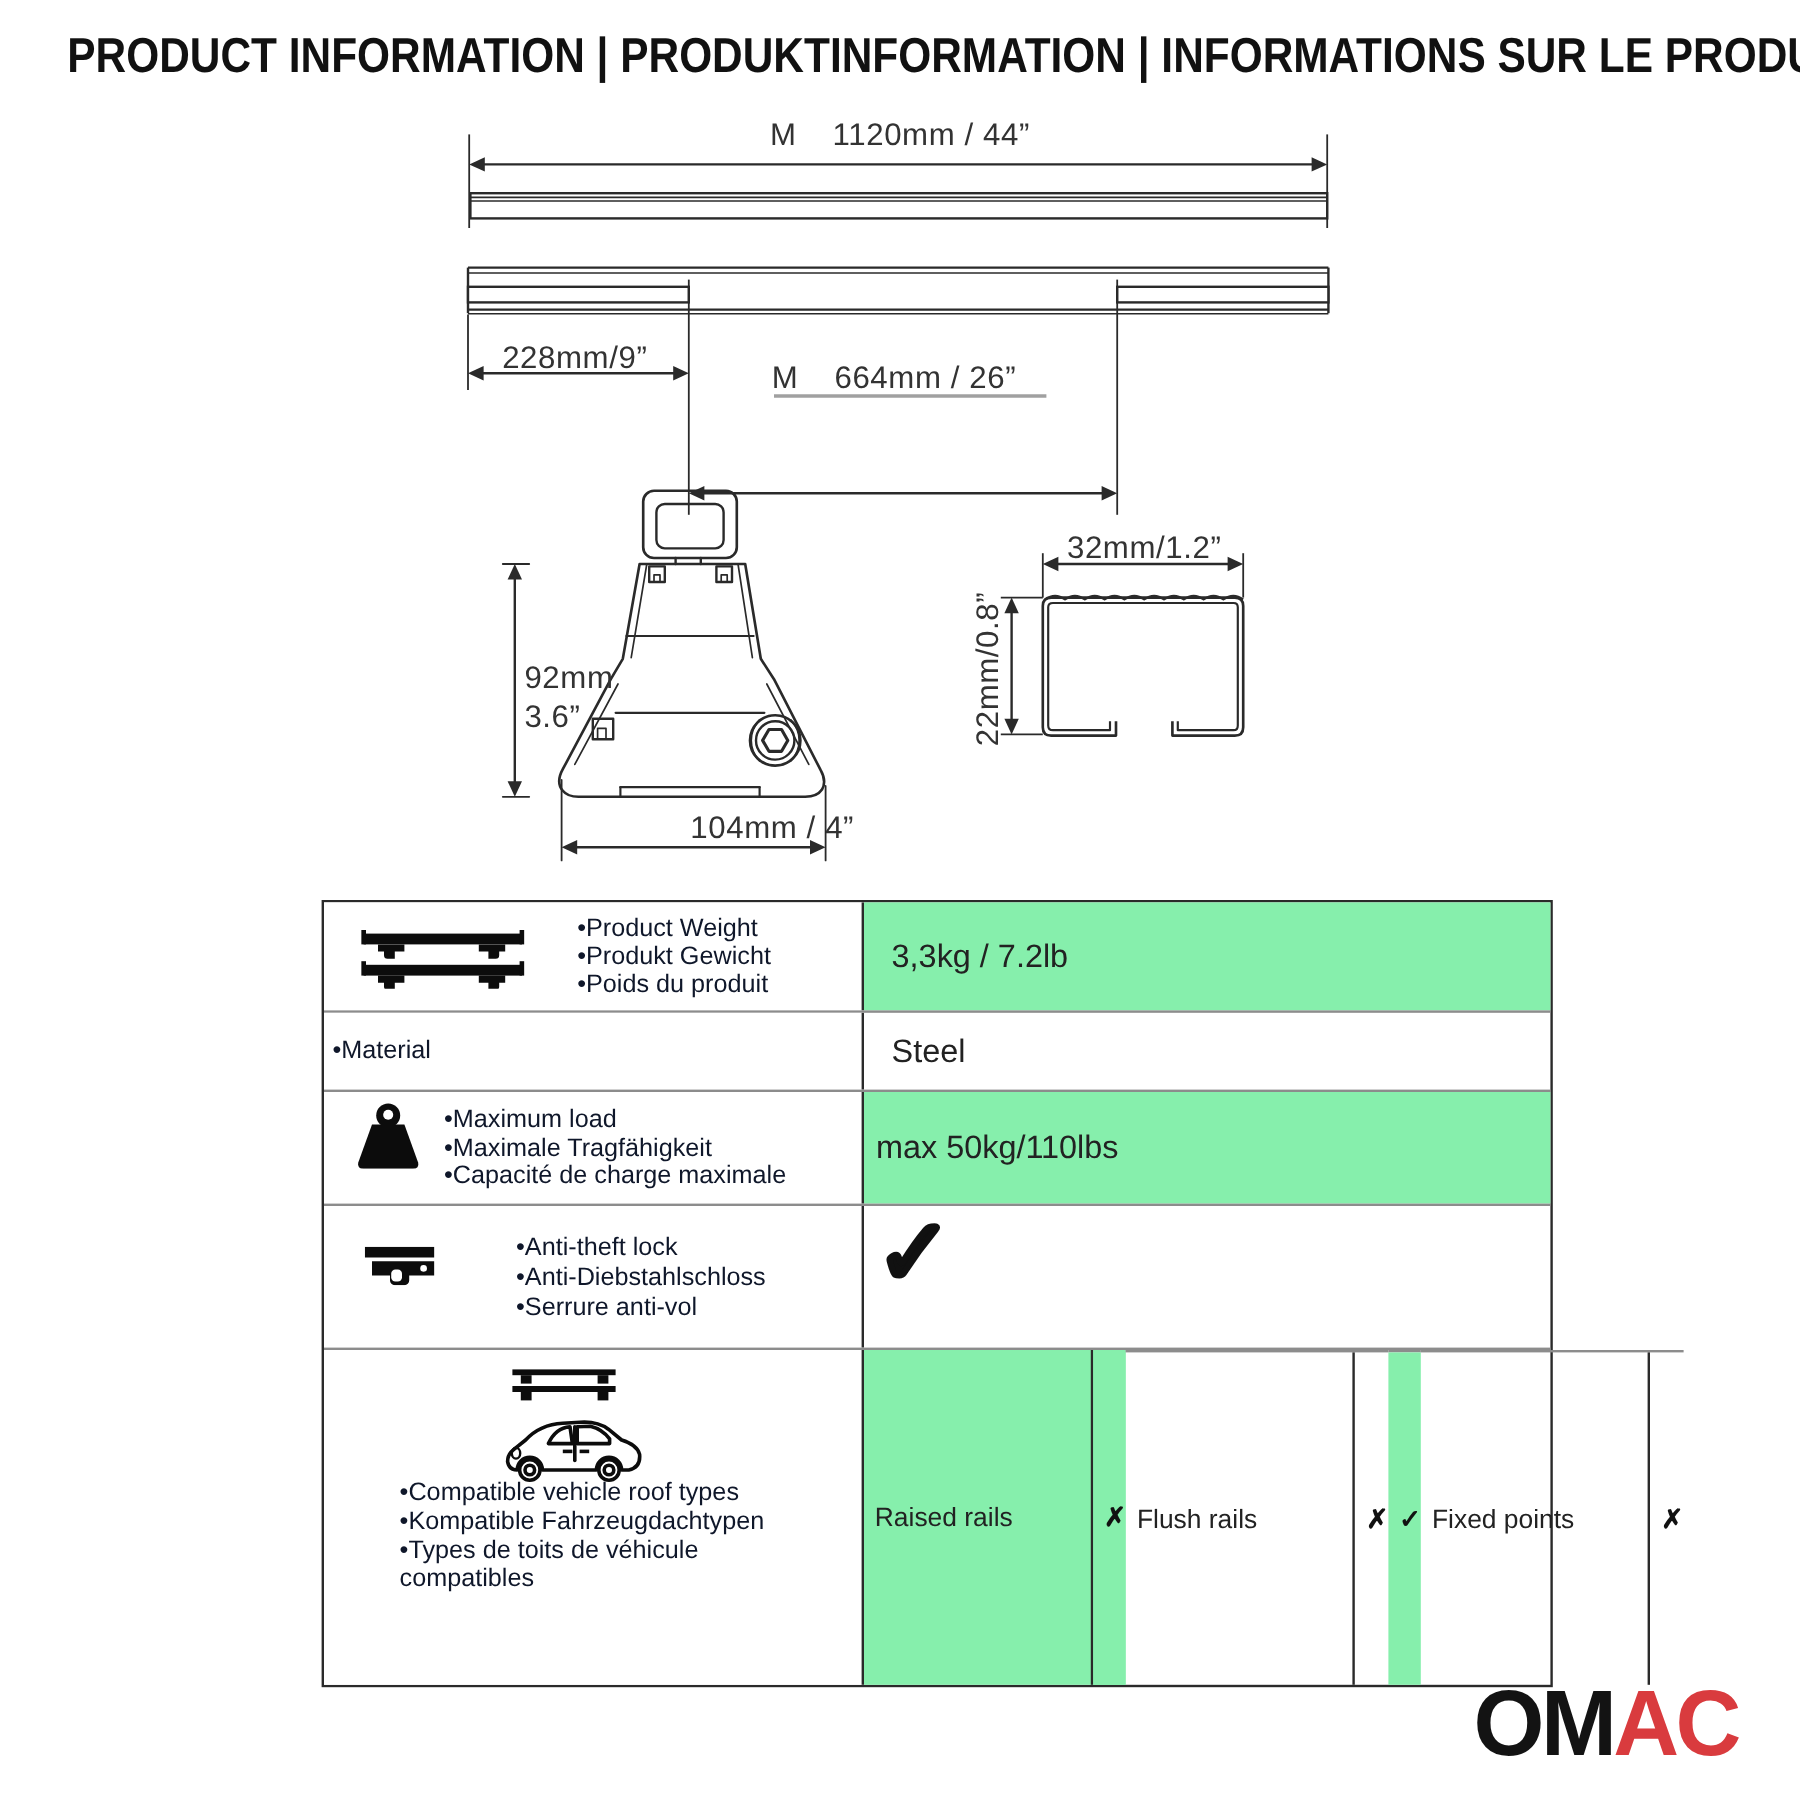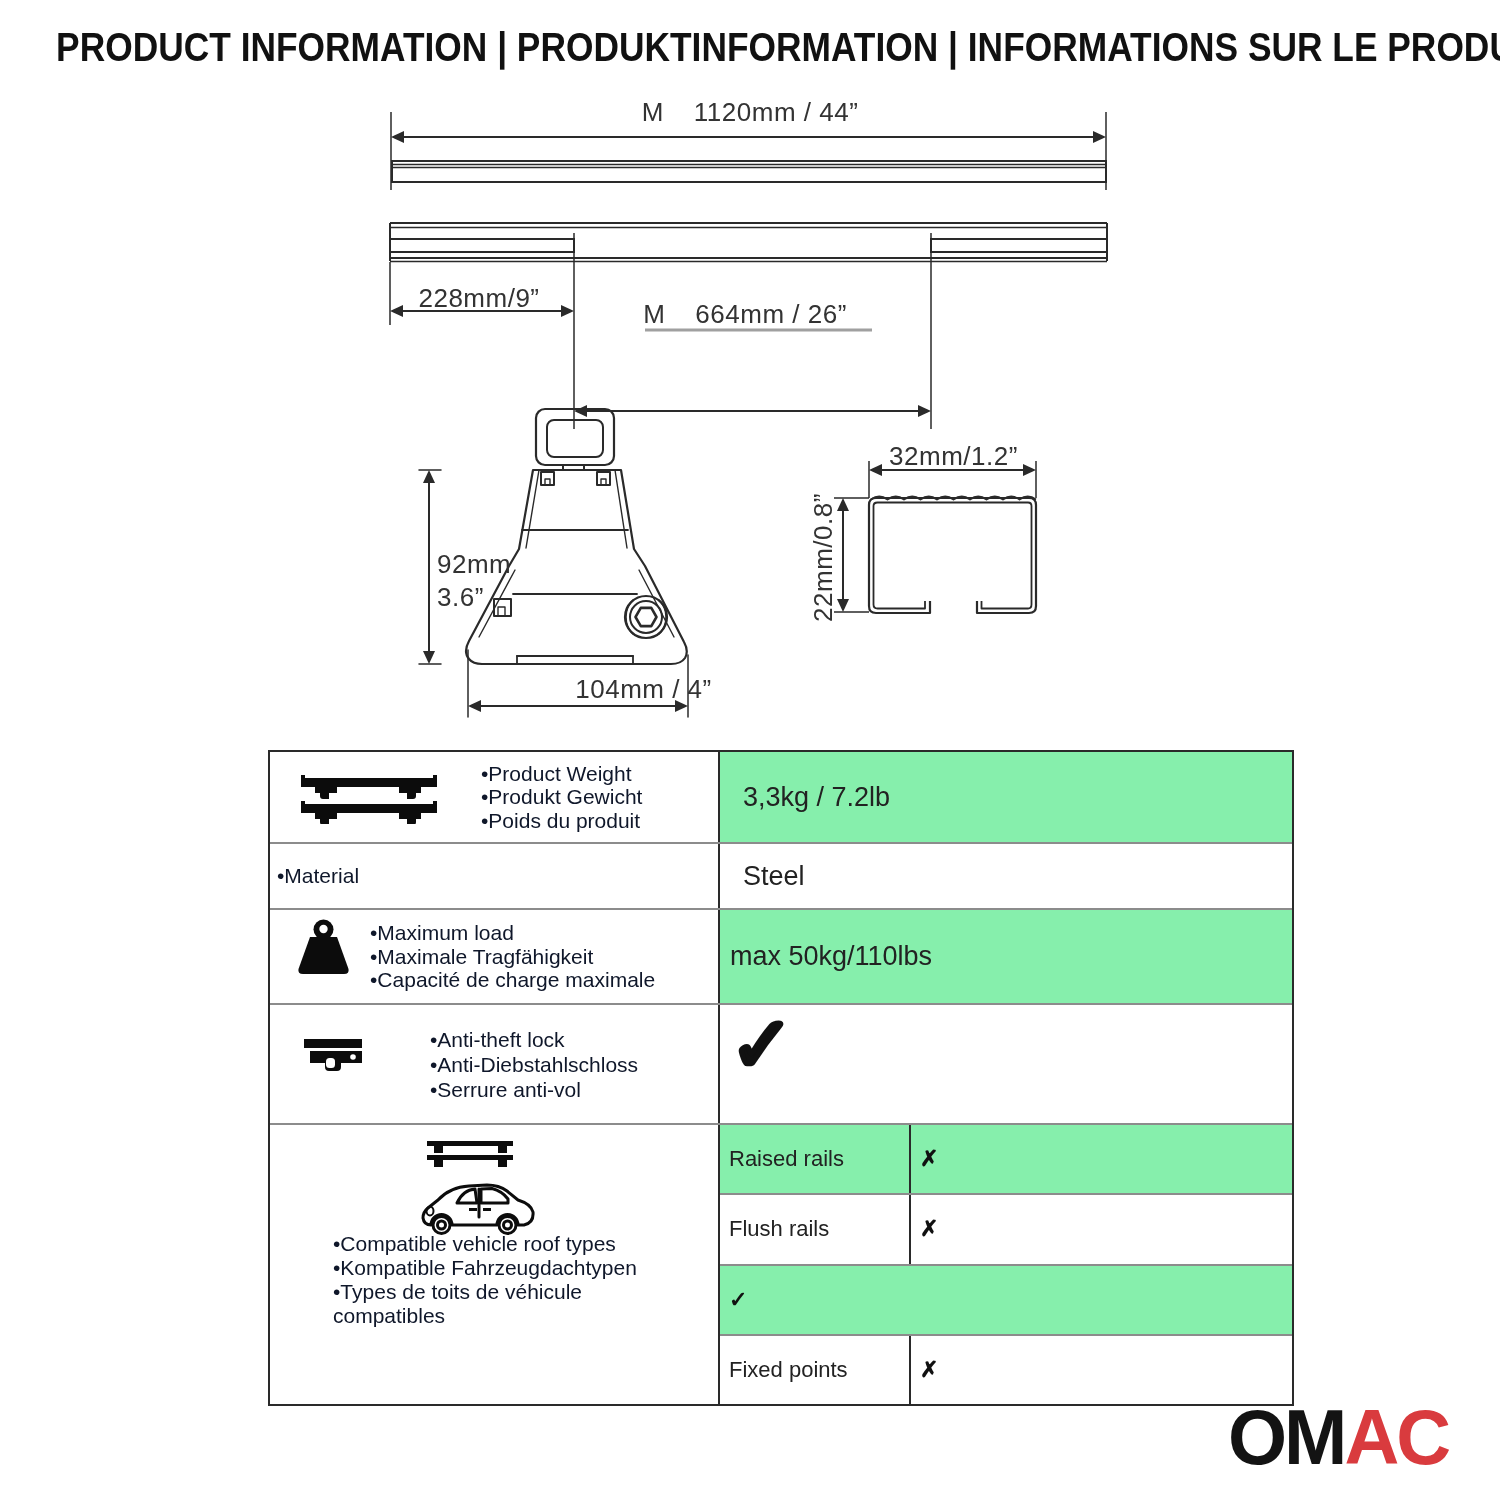--- a/index.html
+++ b/index.html
@@ -26,21 +26,21 @@
   .cv{flex:1;position:relative;display:flex;align-items:center;box-sizing:border-box;}
   .gray{background:#86efac;}
   .labels{position:absolute;top:0;bottom:0;display:flex;flex-direction:column;justify-content:center;}
   .labels div{font-size:21px;line-height:23.5px;white-space:nowrap;color:#0f172a;}
   .labels.lh25 div{line-height:25px;}
   .val{font-size:27px;color:#222;white-space:nowrap;}
   .bigcheck{position:absolute;left:10px;top:2px;font-size:76px;font-weight:700;color:#111;
             -webkit-text-stroke:3px #111;line-height:1;}
   .icon{position:absolute;}
   
-  .nest{position:absolute;inset:0;display:flex;flex-direction:column;text-align:right;}
+  .nest{position:absolute;inset:0;display:flex;text-align:right;}
   .nr{flex:1;display:flex;box-sizing:border-box;}
   .nr + .nr{border-top:2px solid #8c8c8c;}
   .nl{width:191px;box-sizing:border-box;border-right:2px solid #2a2a2a;display:flex;align-items:center;
       padding-left:9px;font-size:22px;color:#222;}
   .nv{flex:1;display:flex;align-items:center;padding-left:9px;font-size:22px;font-weight:600;color:#111;}
   
   .brand{position:absolute;left:1228px;top:1399px;font-size:76px;font-weight:900;letter-spacing:-3px;
          line-height:1;white-space:nowrap;transform:scaleY(1.02);}
   .brand .b1{color:#131313;} .brand .b2{color:#d93b3e;}
 </style>

